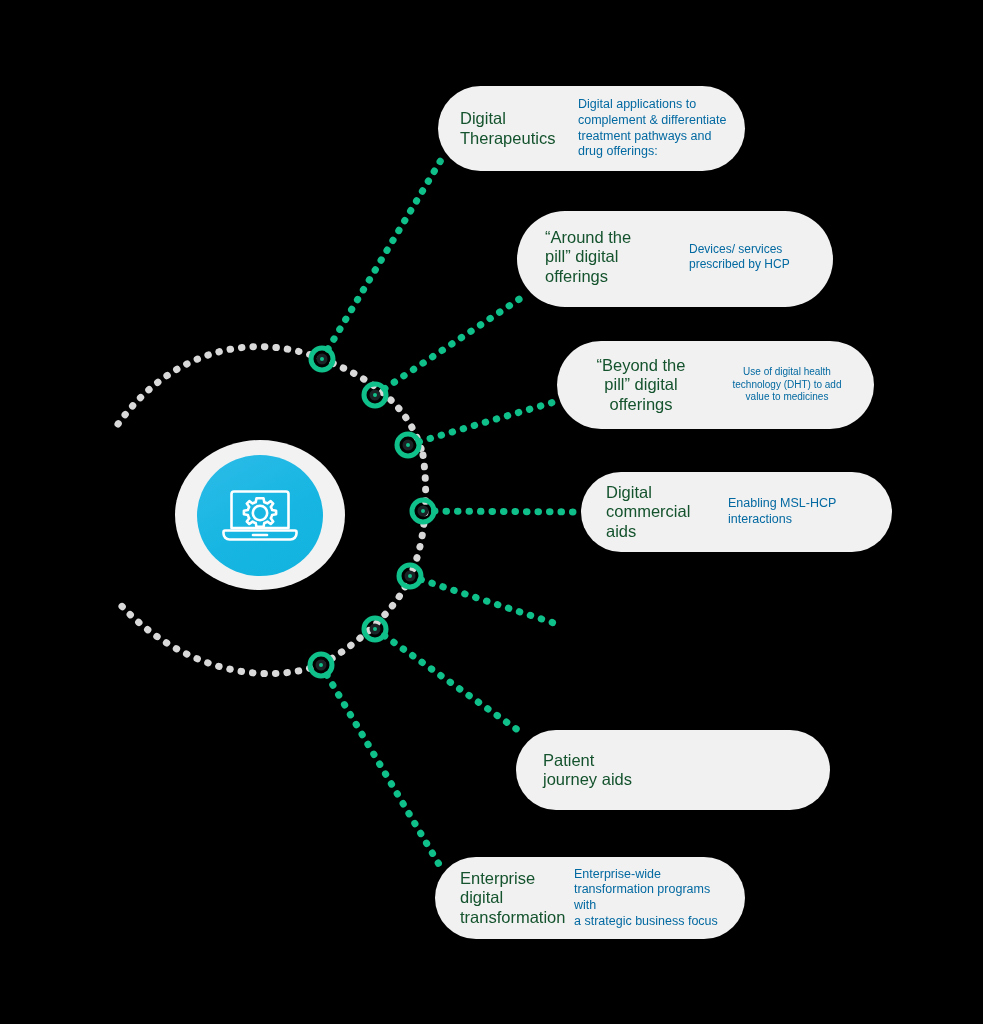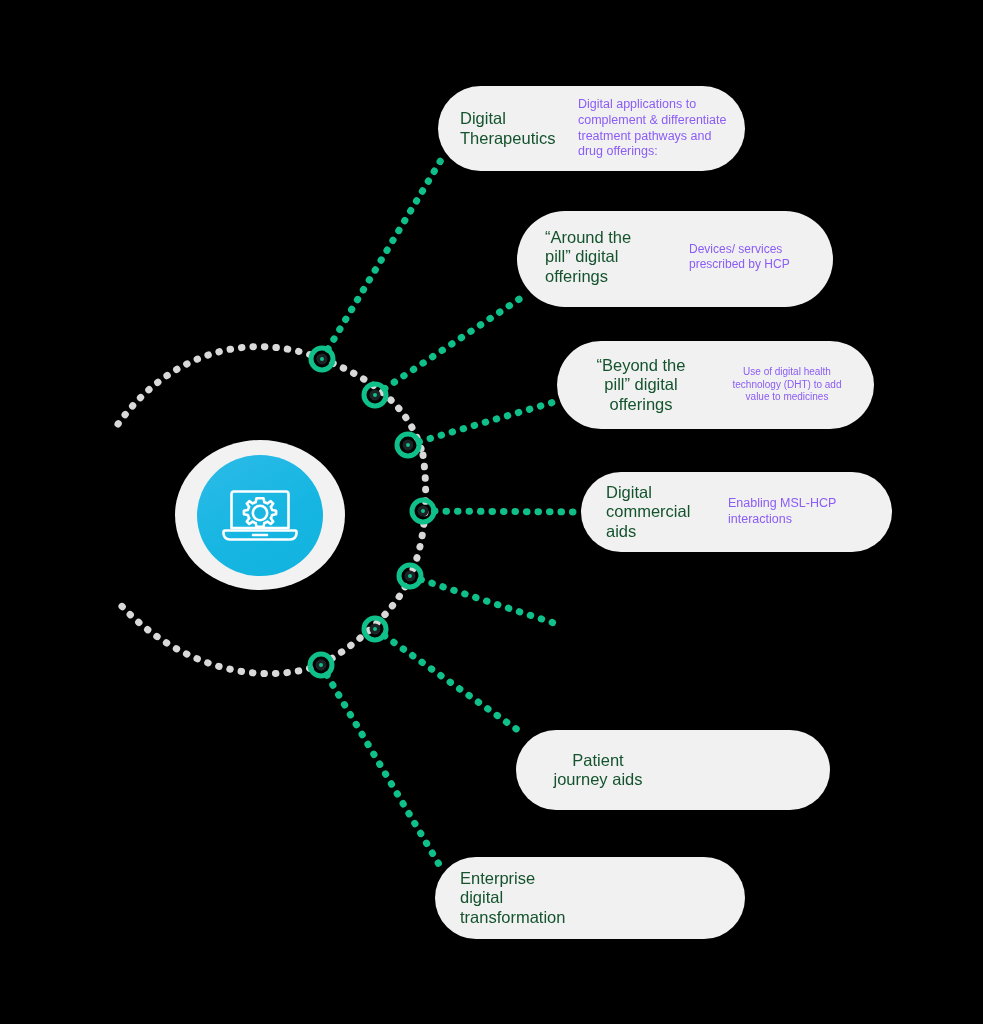--- a/index.html
+++ b/index.html
@@ -71,21 +71,21 @@
     box-shadow: 4px 6px 14px rgba(0,0,0,0.45);
   }
   .card-title {
     color: #14532d;
     font-weight: normal;
     line-height: 1.18;
     white-space: pre-line;
     flex: 0 0 auto;
   }
   .card-desc {
-    color: #8b5cf6;
+    color: #0369a1;
     line-height: 1.26;
     white-space: pre-line;
     flex: 0 0 auto;
   }
 
   
   #card-0 { left: 438px; top: 86px;  width: 307px; height: 85px;  border-radius: 43px; padding: 0 20px 0 22px; }
   #card-0 .card-title { font-size: 16.5px; width: 118px; }
   #card-0 .card-desc  { font-size: 12.5px; width: 150px; }
 
@@ -98,21 +98,21 @@
   #card-2 .card-desc  { font-size: 10px; width: 152px; margin-left: 14px; }
 
   #card-3 { left: 581px; top: 472px; width: 311px; height: 80px; border-radius: 40px; padding: 0 20px 0 25px; }
   #card-3 .card-title { font-size: 16.5px; width: 100px; }
   #card-3 .card-desc  { font-size: 12.5px; width: 140px; margin-left: 22px; }
 
   #card-4 { left: 554px; top: 598px; width: 320px; height: 86px; border-radius: 43px; padding: 0 16px 0 30px; }
   #card-4 .card-title { font-size: 16.5px; width: 135px; }
   #card-4 .card-desc  { font-size: 12.5px; width: 140px; margin-left: 4px; }
 
-  #card-5 { left: 516px; top: 730px; width: 314px; height: 80px; border-radius: 40px; padding: 0 20px 0 27px; text-align: center; }
+  #card-5 { left: 516px; top: 730px; width: 314px; height: 80px; border-radius: 40px; padding: 0 20px 0 27px; }
   #card-5 .card-title { font-size: 16.5px; width: 110px; }
   #card-5 .card-desc  { font-size: 12.5px; width: 145px; margin-left: 14px; }
 
   #card-6 { left: 435px; top: 857px; width: 310px; height: 82px; border-radius: 41px; padding: 0 14px 0 25px; }
   #card-6 .card-title { font-size: 16.5px; width: 110px; }
   #card-6 .card-desc  { font-size: 12.5px; width: 160px; margin-left: 4px; }
 </style>
 </head>
 <body>
 
@@ -229,15 +229,18 @@
 
   <div class="card" id="card-5">
     <div class="card-title">Patient
 journey aids</div>
   </div>
 
   <div class="card" id="card-6">
     <div class="card-title">Enterprise
 digital
 transformation</div>
+    <div class="card-desc">Enterprise-wide
+transformation programs with
+a strategic business focus</div>
   </div>
 
 </div>
 
 </body></html>

